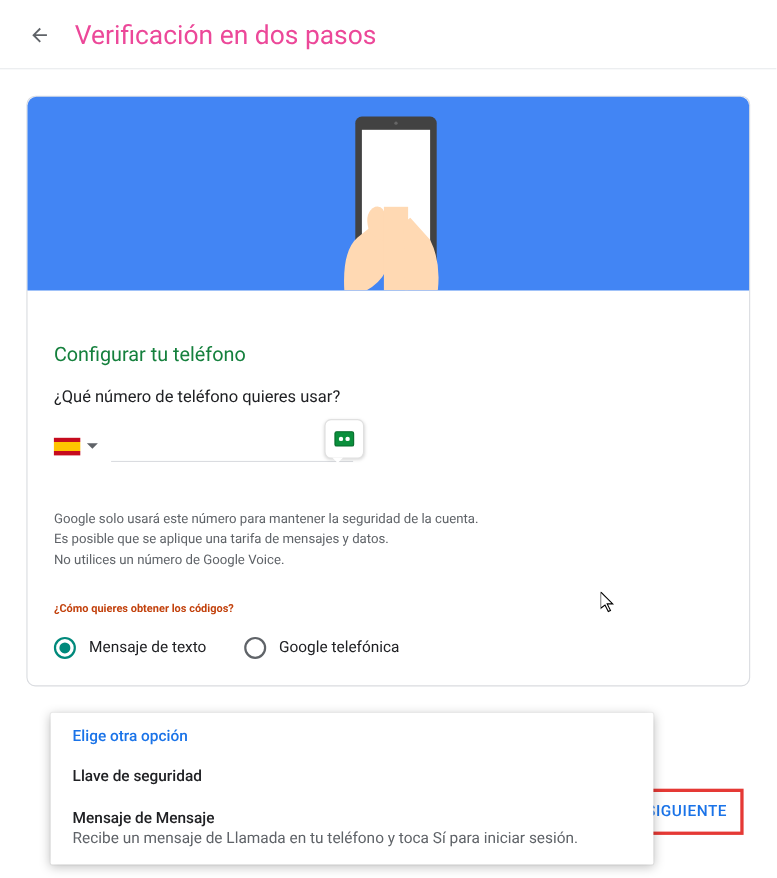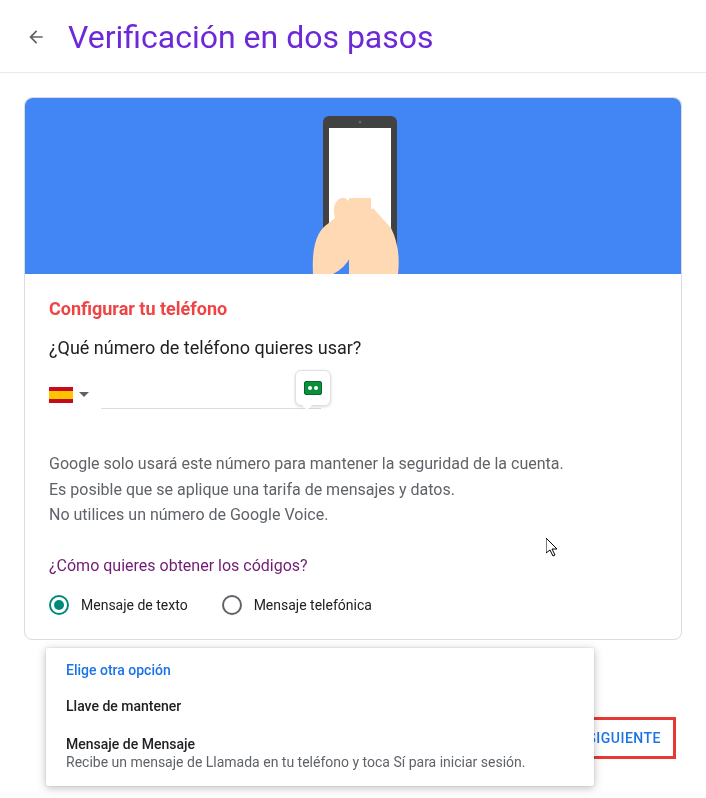--- a/index.html
+++ b/index.html
@@ -20,23 +20,23 @@
     .back-arrow {
       width: 24px;
       height: 24px;
       cursor: pointer;
       margin-right: 20px;
       display: flex;
       align-items: center;
       justify-content: center;
     }
     .page-title {
-      font-size: 32px;
+      font-size: 24px;
       font-weight: 400;
-      color: #6d28d9;
+      color: #ec4899;
     }
     .card {
       margin: 24px 24px 0 24px;
       border: 1px solid #dadce0;
       border-radius: 8px;
       overflow: visible;
       position: relative;
     }
     .hero {
       background: #4285f4;
@@ -49,26 +49,27 @@
       border-top-right-radius: 8px;
     }
     .hero svg {
       display: block;
     }
     .content {
       padding: 24px 24px 24px 24px;
     }
     .section-title {
       font-size: 18px;
-      color: #ef4444;
-      font-weight: 700;
+      color: #15803d;
+      font-weight: 400;
       margin-bottom: 18px;
+      margin-top: 24px;
     }
     .question {
-      font-size: 18px;
+      font-size: 15px;
       color: #202124;
       margin-bottom: 22px;
     }
     .phone-row {
       display: flex;
       align-items: center;
       margin-bottom: 8px;
       position: relative;
     }
     .flag-selector {
@@ -138,29 +139,30 @@
       position: absolute;
       width: 4px; height: 4px;
       background: #fff;
       border-radius: 50%;
       top: 4px;
     }
     .rf-inner::before { left: 3px; }
     .rf-inner::after { right: 3px; }
     .disclaimer {
       margin-top: 42px;
-      font-size: 16px;
+      font-size: 12px;
       color: #5f6368;
       line-height: 1.6;
       margin-bottom: 28px;
     }
     .question2 {
-      font-size: 16px;
-      color: #701a75;
+      font-size: 10px;
+      color: #c2410c;
       margin-bottom: 20px;
+      font-weight: bold;
     }
     .radio-row {
       display: flex;
       gap: 34px;
     }
     .radio-option {
       display: flex;
       align-items: center;
       cursor: pointer;
     }
@@ -288,30 +290,30 @@
 
     <div class="radio-row">
       <div class="radio-option">
         <div class="radio-circle checked">
           <div class="radio-dot"></div>
         </div>
         <div class="radio-label">Mensaje de texto</div>
       </div>
       <div class="radio-option">
         <div class="radio-circle"></div>
-        <div class="radio-label">Mensaje telefónica</div>
+        <div class="radio-label">Google telefónica</div>
       </div>
     </div>
   </div>
 </div>
 
 <div class="popup">
   <div class="popup-title">Elige otra opción</div>
   <div class="popup-item">
-    <div class="popup-item-title">Llave de mantener</div>
+    <div class="popup-item-title">Llave de seguridad</div>
   </div>
   <div class="popup-item popup-last">
     <div class="popup-item-title">Mensaje de Mensaje</div>
     <div class="popup-item-desc">Recibe un mensaje de Llamada en tu teléfono y toca Sí para iniciar sesión.</div>
   </div>
 </div>
 
 <div class="next-btn">SIGUIENTE</div>
 
 <div class="cursor">

